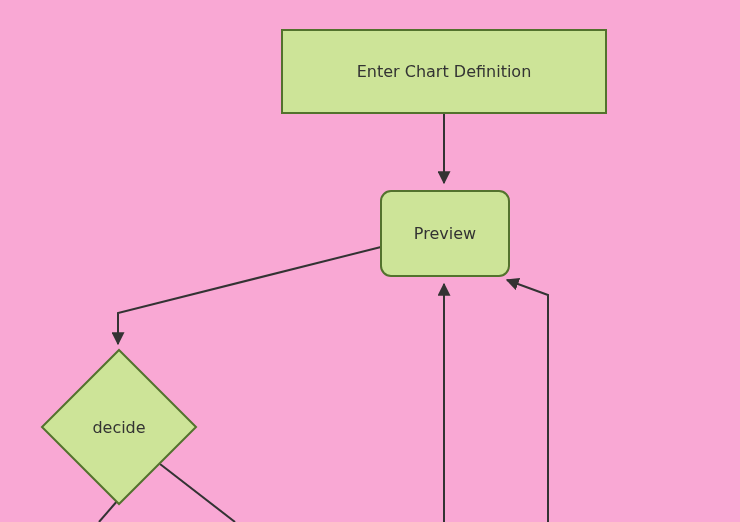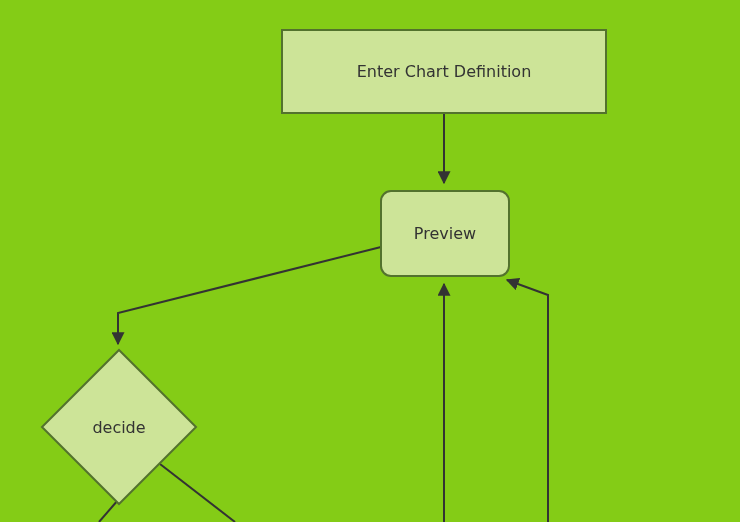--- a/index.html
+++ b/index.html
@@ -7,21 +7,21 @@
     padding: 0;
     background: #ffffff;
   }
   body {
     font-family: "DejaVu Sans", "Liberation Sans", sans-serif;
   }
   #diagram-canvas {
     position: relative;
     width: 740px;
     height: 522px;
-    background: #84cc16;
+    background: #f9a8d4;
     overflow: hidden;
   }
   #flow-svg {
     position: absolute;
     top: 0;
     left: 0;
     width: 740px;
     height: 522px;
     display: block;
   }

